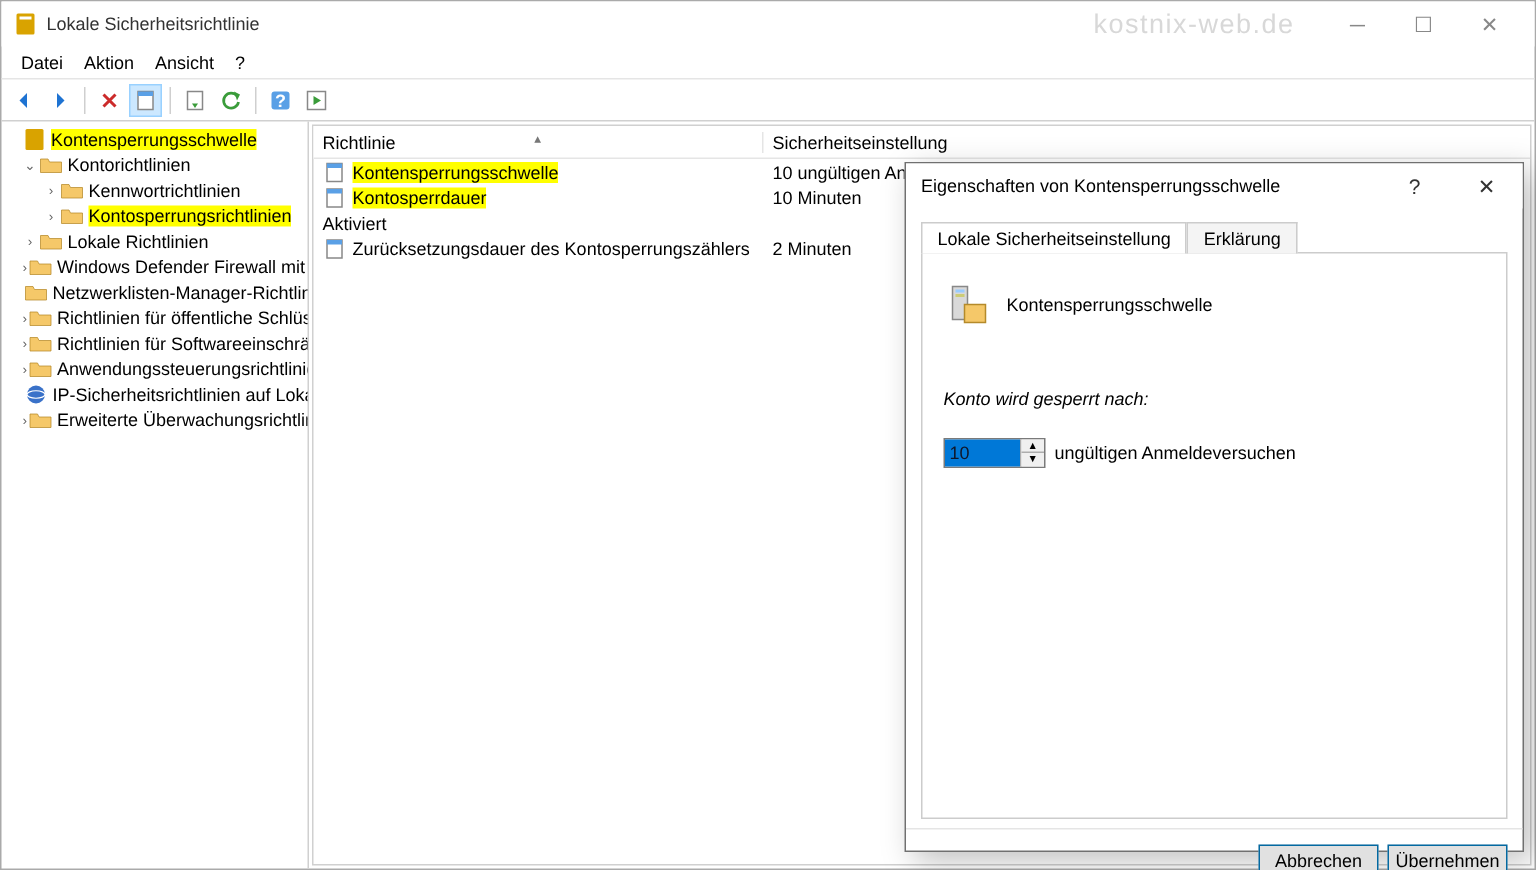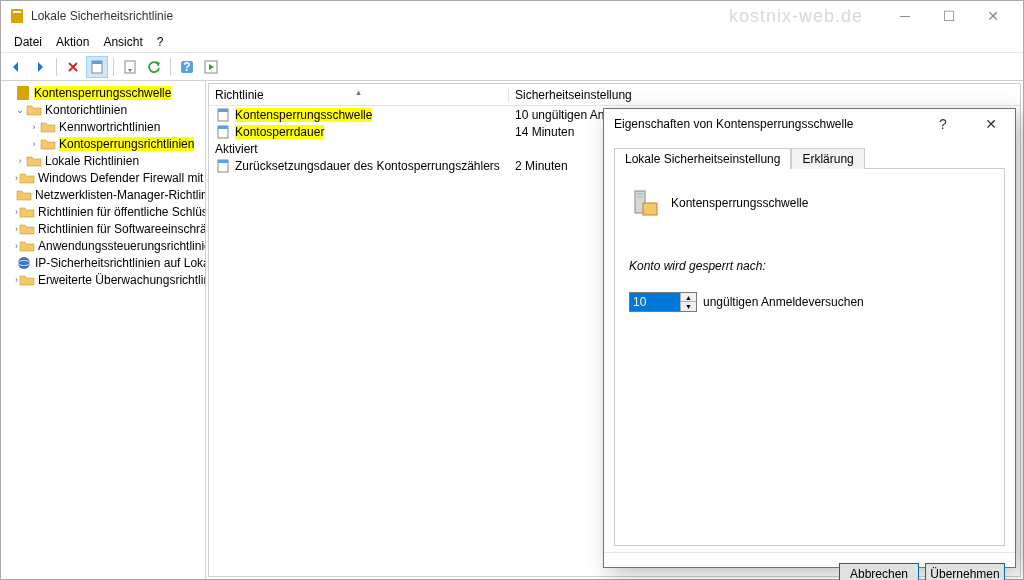--- a/index.html
+++ b/index.html
@@ -51,21 +51,21 @@
 .dlg-body { flex: 1; padding: 8px 10px 6px 10px; }
 .tabs { display: flex; }
 .tab { padding: 3px 10px; border: 1px solid #ccc; border-bottom: none; background: #fff; position: relative; top: 1px; z-index: 2; }
 .tab.inactive { background: #f4f4f4; z-index: 1; }
 .tabpage { border: 1px solid #ccc; height: 378px; padding: 14px; }
 .tp-head { display: flex; align-items: center; gap: 10px; margin-bottom: 40px; margin-top: 4px; }
 .tp-head .bigicon { width: 32px; height: 32px; }
 .tp-label { margin: 6px 0 19px 0; font-style: italic; }
 .spin-row { display: flex; align-items: center; gap: 6px; }
 .spin { display: flex; align-items: center; border: 1px solid #7a7a7a; height: 20px; background: #fff; }
-.spin input { width: 50px; height: 18px; border: none; padding: 0 3px; background: #0078d7; color: #fef9c3; font-size: 12px; }
+.spin input { width: 50px; height: 18px; border: none; padding: 0 3px; background: #0078d7; color: #0f172a; font-size: 12px; }
 .spin .btns { display: flex; flex-direction: column; border-left: 1px solid #adadad; }
 .spin .b { width: 15px; height: 9px; display: flex; align-items: center; justify-content: center; font-size: 7px; background: #f0f0f0; }
 .spin .b:first-child { border-bottom: 1px solid #adadad; }
 .dlg-foot { height: 42px; display: flex; align-items: center; justify-content: flex-end; padding: 0 10px; gap: 6px; border-top: 1px solid #e5e5e5; }
 .btn { min-width: 80px; height: 22px; text-align: center; line-height: 20px; border: 1px solid #0369a1; background: #e1e1e1; }
 .btn.primary { border: 1px solid #0078d7; background: #fff; margin-top: 39px; }
 
 
 .folder { fill: #f5c869; stroke: #b58a2a; stroke-width: .5; }
 .shield { fill: #d9a300; }
@@ -251,21 +251,21 @@
           <div class="cell">10 ungültigen Anmelde...</div>
         </div>
         <div class="list-row">
           <div class="cell cell1">
               <svg class="ricon" viewBox="0 0 16 16">
                 <rect class="doc" x="3" y="2" width="10" height="12"></rect>
                 <rect fill="#5aa0e6" x="3" y="2" width="10" height="3"></rect>
               </svg>
               <span class="hl">Kontosperrdauer</span>
             </div>
-          <div class="cell">14 Minuten</div>
+          <div class="cell">10 Minuten</div>
         </div>
         <div class="list-row">
           <div class="cell">Aktiviert</div>
         </div>
         <div class="list-row">
           <div class="cell cell1">
               <svg class="ricon" viewBox="0 0 16 16">
                 <rect class="doc" x="3" y="2" width="10" height="12"></rect>
                 <rect fill="#5aa0e6" x="3" y="2" width="10" height="3"></rect>
               </svg>

